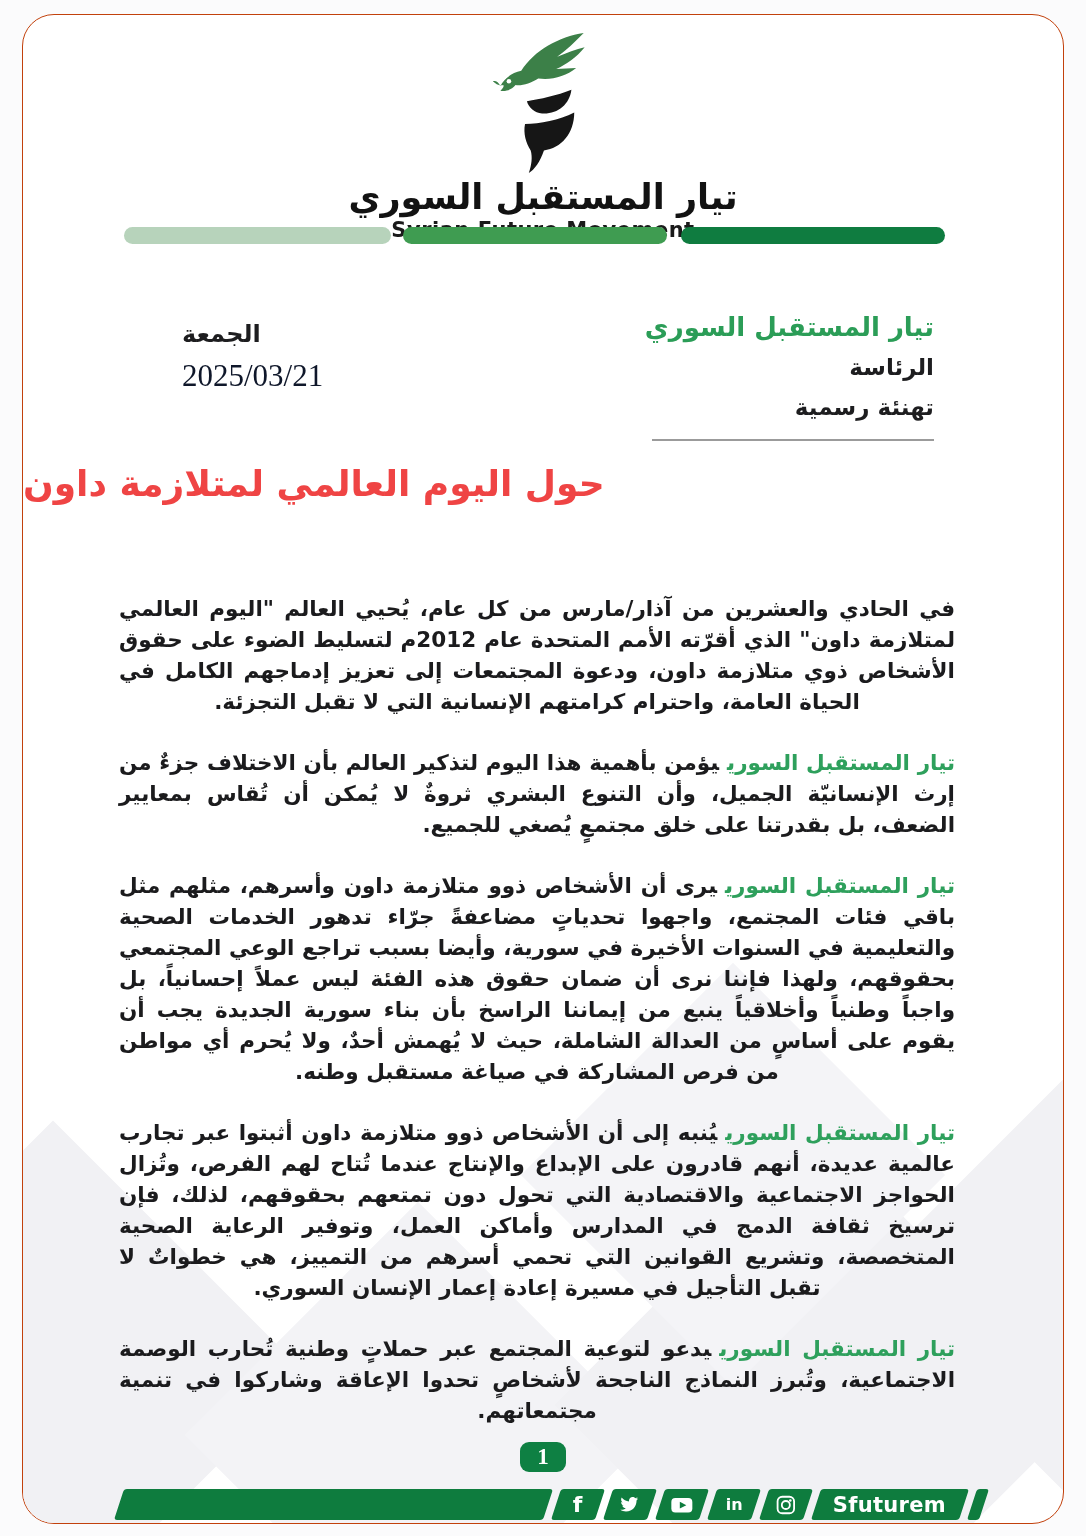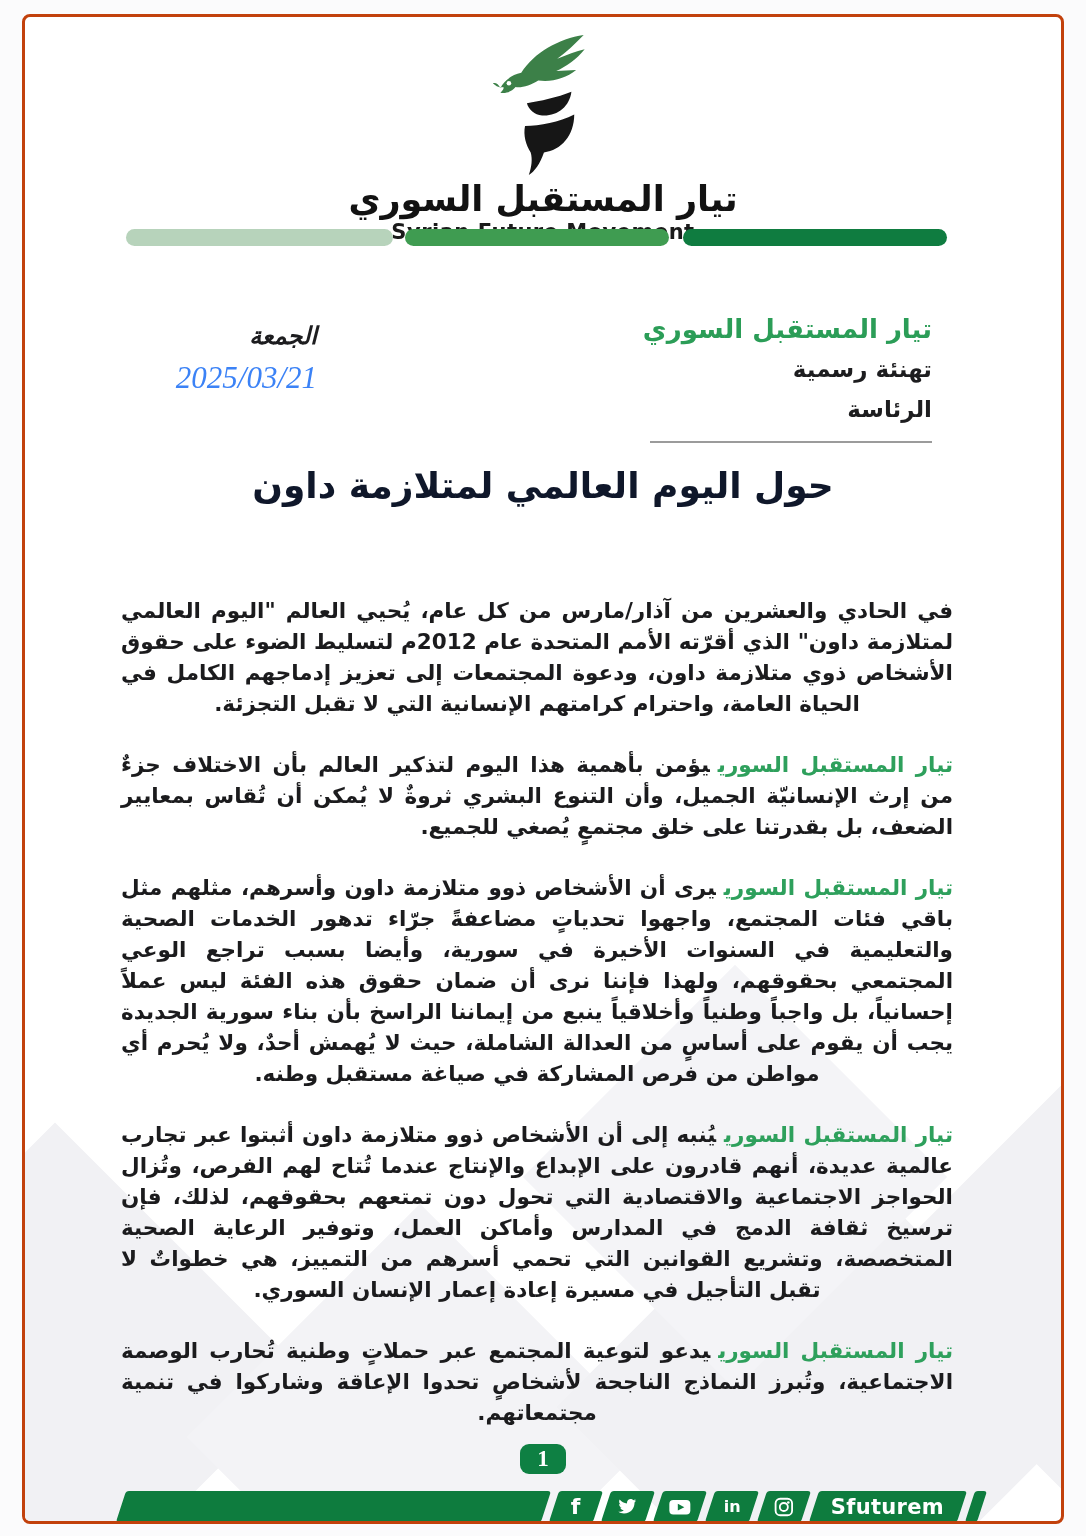--- a/index.html
+++ b/index.html
@@ -3,21 +3,21 @@
 <meta charset="utf-8">
 <style>
   html,body{margin:0;padding:0;}
   body{
     width:1086px;height:1536px;position:relative;background:#fbfbfc;
     font-family:"DejaVu Sans","Liberation Sans",sans-serif;
     -webkit-font-smoothing:antialiased;
   }
   .sheet{
     position:absolute;left:22px;top:14px;right:22px;bottom:12px;
-    background:#fff;border:3px solid #c2410c;border-radius:8px;
+    background:#fff;border:1px solid #c2410c;border-radius:32px;
     overflow:hidden;
   }
   
   .bg-shape{position:absolute;background:#f1f1f4;transform:rotate(45deg);z-index:0;}
   .bg-d1{width:360px;height:360px;left:-150px;top:1180px;}
   .bg-d2{width:330px;height:330px;left:230px;top:1255px;background:#f3f3f6;}
   .bg-d3{width:380px;height:380px;left:610px;top:1200px;}
   .bg-d4{width:300px;height:300px;left:560px;top:1010px;background:#f4f4f7;}
   .bg-d5{width:340px;height:340px;left:905px;top:1100px;}
   .content{position:relative;z-index:1;}
@@ -33,27 +33,27 @@
   .bar{height:17px;border-radius:9px;}
   .bar-1{width:267px;background:#b7d3bb;margin-right:12px;}
   .bar-2{width:264px;background:#3f9c51;margin-right:14px;}
   .bar-3{width:264px;background:#0f7c40;}
 
   
   .meta-right{position:absolute;right:129px;top:292px;width:310px;text-align:right;direction:rtl;}
   .meta-org{color:#2b9d57;font-size:26px;font-weight:bold;line-height:40px;}
   .meta-line{color:#1d1d1f;font-size:23px;font-weight:bold;line-height:40px;}
   .meta-rule{width:282px;height:2px;background:#9b9b9b;margin-top:12px;margin-left:auto;margin-right:0;}
-  .meta-left{position:absolute;left:146px;top:300px;width:146px;text-align:right;font-style:italic;}
+  .meta-left{position:absolute;left:159px;top:300px;width:146px;text-align:left;}
   .meta-day{font-size:24px;font-weight:bold;color:#1d1d1f;direction:rtl;line-height:38px;}
-  .meta-date{font-family:"Liberation Serif","DejaVu Serif",serif;font-size:31px;color:#3b82f6;line-height:46px;}
+  .meta-date{font-family:"Liberation Serif","DejaVu Serif",serif;font-size:31px;color:#0f172a;line-height:46px;}
 
   
-  .doc-title{position:absolute;left:0;right:0;top:448px;margin:0;text-align:center;direction:rtl;
-    color:#0f172a;font-size:36px;font-weight:bold;}
+  .doc-title{position:absolute;left:0;right:0;top:448px;margin:0;text-align:left;direction:rtl;
+    color:#ef4444;font-size:36px;font-weight:bold;}
 
   
   .body-text{position:absolute;left:96px;right:96px;top:578px;direction:rtl;}
   .body-text p{
     margin:0 12px 30px 0;color:#1b1b1d;font-size:21.5px;font-weight:bold;line-height:31px;
     text-align:justify;text-align-last:center;
   }
   .body-text p.last-right{text-align-last:right;}
   .lead{color:#2ea05c;}
   .lead:not(:empty){margin-left:8px;}
@@ -101,22 +101,22 @@
     </header>
 
     <div class="bars">
       <span class="bar bar-1"></span>
       <span class="bar bar-2"></span>
       <span class="bar bar-3"></span>
     </div>
 
     <section class="meta-right">
       <div class="meta-org">تيار المستقبل السوري</div>
+      <div class="meta-line">الرئاسة</div>
       <div class="meta-line">تهنئة رسمية</div>
-      <div class="meta-line">الرئاسة</div>
       <div class="meta-rule"></div>
     </section>
 
     <section class="meta-left">
       <div class="meta-day">الجمعة</div>
       <div class="meta-date">2025/03/21</div>
     </section>
 
     <h1 class="doc-title">حول اليوم العالمي لمتلازمة داون</h1>
 

